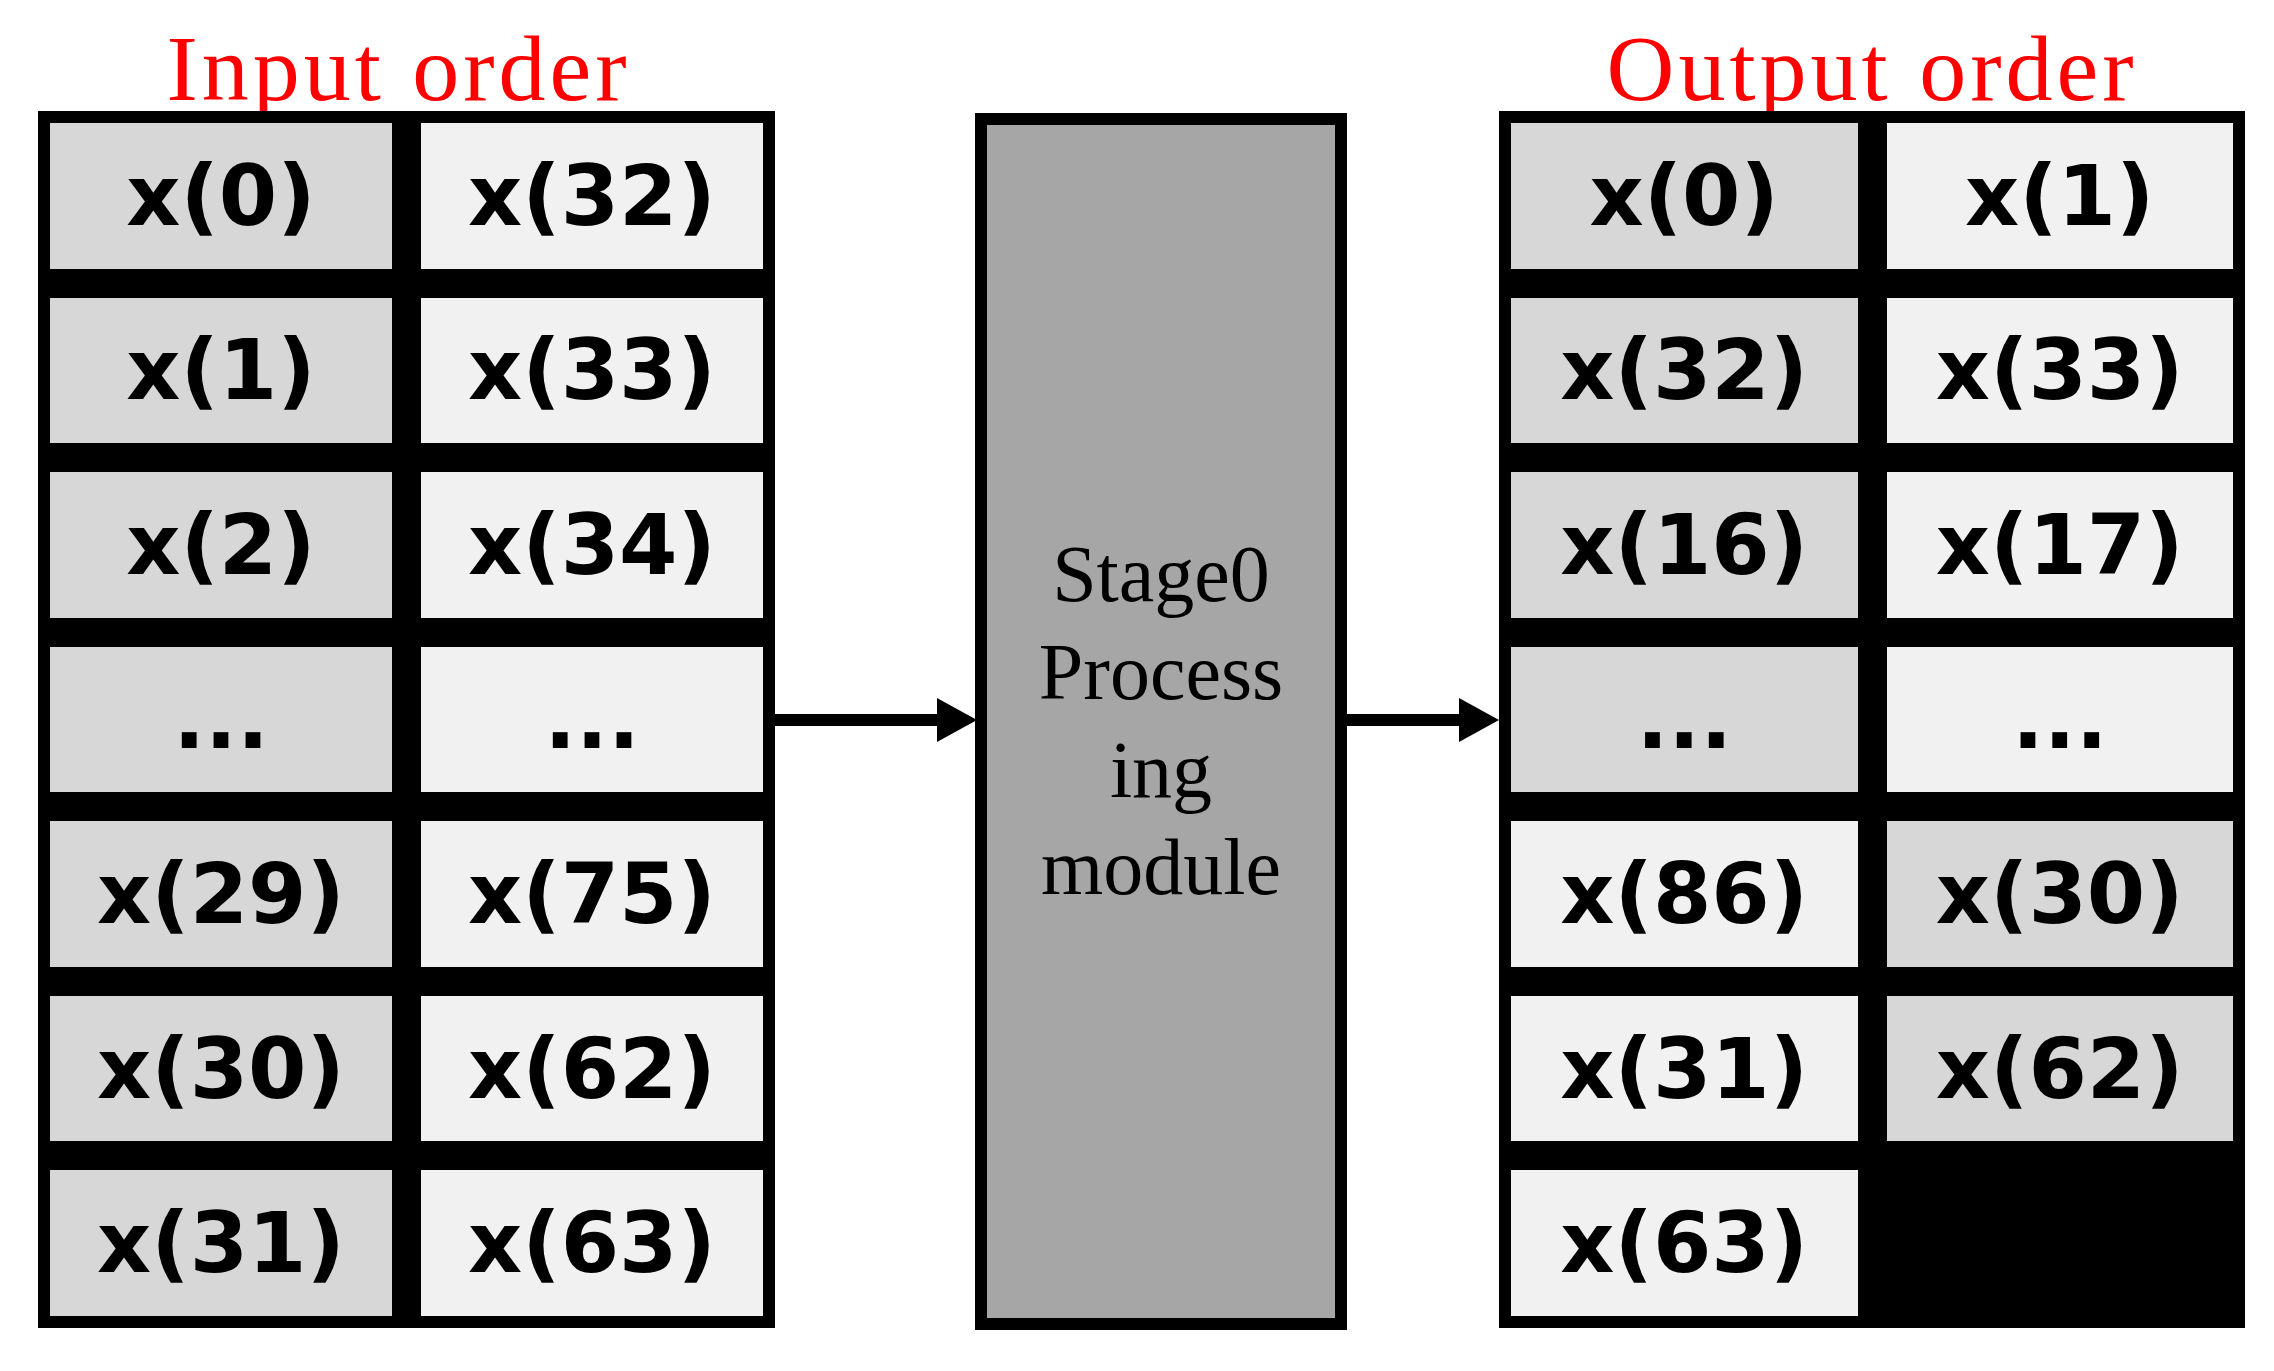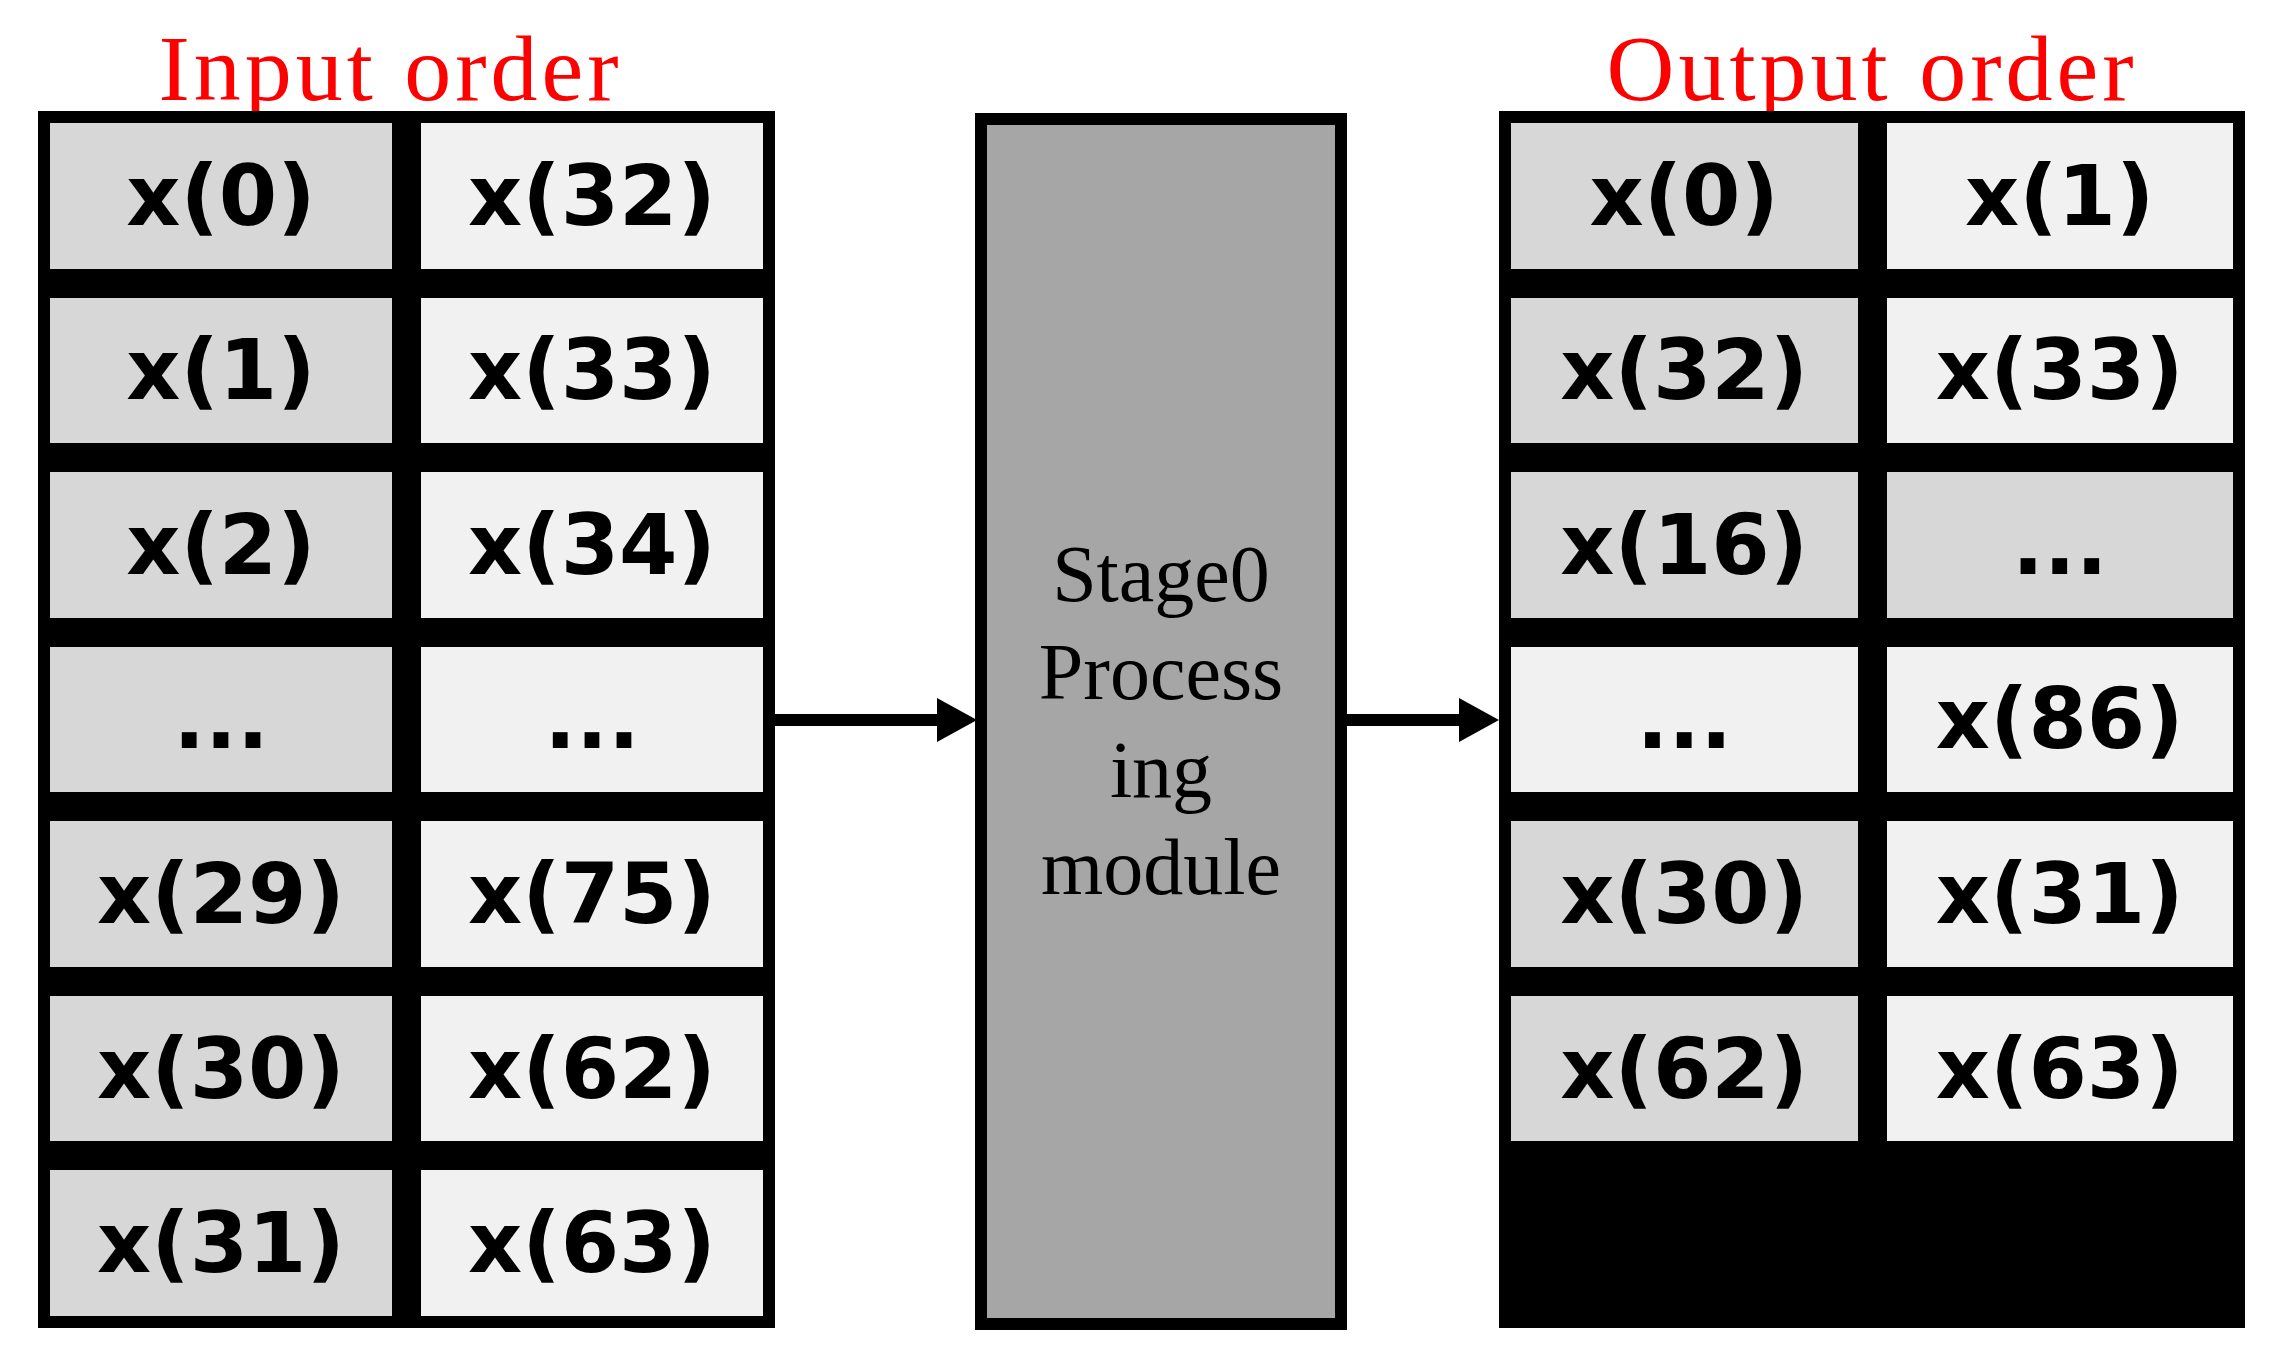--- a/index.html
+++ b/index.html
@@ -23,21 +23,21 @@
     height: 100px;
     line-height: 100px;
     text-align: center;
     font-family: "Liberation Serif", serif;
     font-size: 94px;
     font-weight: 400;
     letter-spacing: 4px;
     color: var(--title-red, #ff0000);
     white-space: nowrap;
   }
-  #input-title  { left: 22px;   width: 737px; }
+  #input-title  { left: 30px;   width: 737px; }
   #output-title { left: 1499px; width: 746px; text-align: center; }
 
   
   .dtable {
     position: absolute;
     top: 111px;
     height: 1217px;
     background: var(--border-black, #000000);
     display: grid;
     grid-template-columns: 1fr 1fr;
@@ -142,20 +142,21 @@
     <div class="mline">ing</div>
     <div class="mline">module</div>
   </div>
 
   <div class="dtable" id="output-table">
       <div class="cell col-a">x(0)</div>
       <div class="cell col-b">x(1)</div>
       <div class="cell col-a">x(32)</div>
       <div class="cell col-b">x(33)</div>
       <div class="cell col-a">x(16)</div>
+      <div class="cell col-b">x(17)</div>
       <div class="cell col-a">...</div>
       <div class="cell col-b">...</div>
       <div class="cell col-b">x(86)</div>
       <div class="cell col-a">x(30)</div>
       <div class="cell col-b">x(31)</div>
       <div class="cell col-a">x(62)</div>
       <div class="cell col-b">x(63)</div>
     </div>
 
   <div class="arrow" id="arrow-1">

